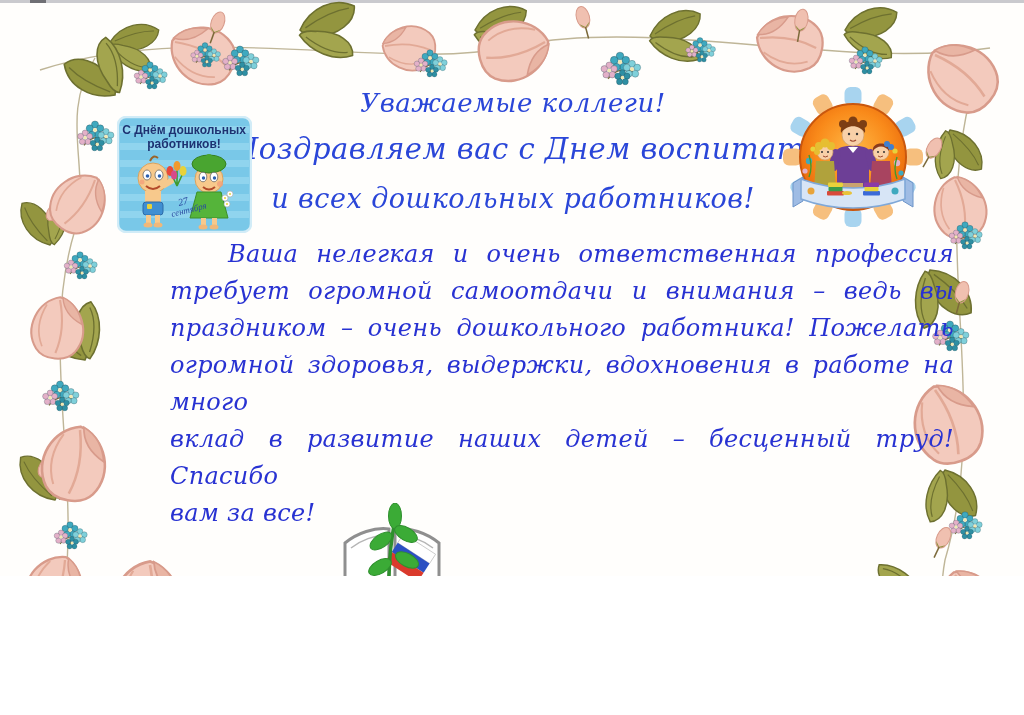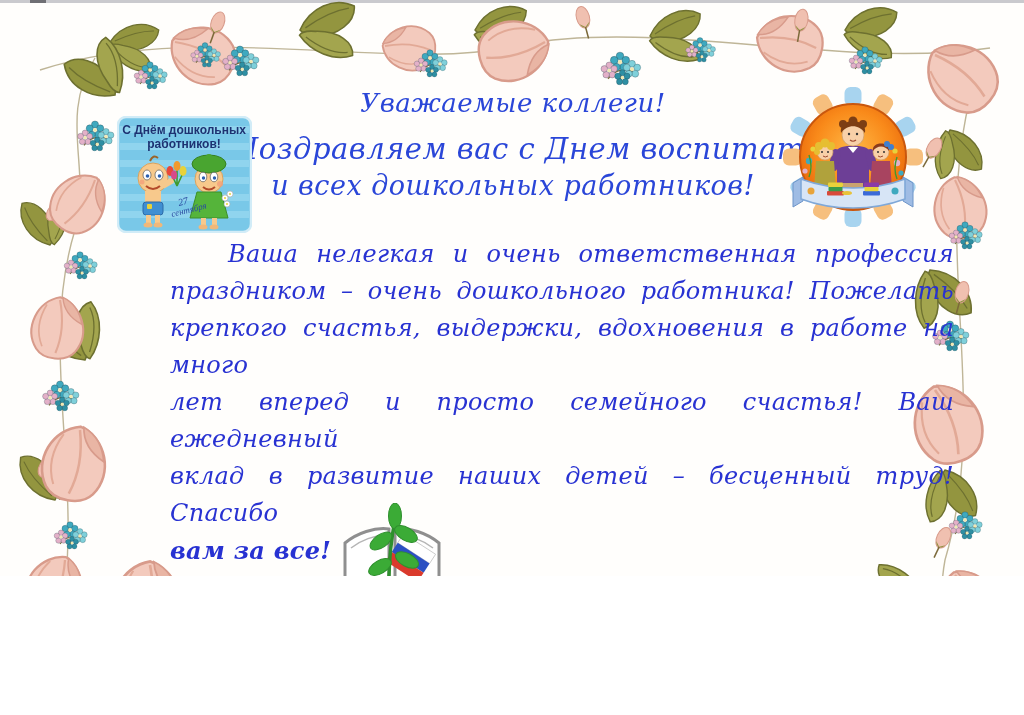--- a/index.html
+++ b/index.html
@@ -12,30 +12,30 @@
   svg{display:block;}
   #floral-frame{position:absolute;top:0;left:0;}
 
   
   #header{
     position:absolute;left:233px;top:88px;width:560px;text-align:center;
     color:#2a46d8;font-style:italic;letter-spacing:.5px;
   }
   #header .h1{font-size:26px;}
   #header .h2{font-size:29px;margin-top:14px;white-space:nowrap;}
-  #header .h3{font-size:27px;margin-top:4px;}
+  #header .h3{font-size:27px;margin-top:17px;}
 
   
   #body-text{
     position:absolute;left:122px;top:236px;width:784px;
     color:#2832d2;font-style:italic;font-size:24px;line-height:37px;letter-spacing:.3px;margin-left:48px;
   }
   .body-line{text-align:justify;text-align-last:justify;}
   .body-line.first{text-indent:58px;}
-  .body-line.last{text-align-last:left;font-weight:bold;}
+  .body-line.last{text-align-last:left;}
 
   
   #signature{
     position:absolute;left:452px;top:546px;width:445px;
     font-family:"Liberation Serif","DejaVu Serif",serif;font-style:italic;
     color:#323e6a;font-size:15.5px;line-height:21.5px;
   }
 
   .img-abs{position:absolute;}
 </style>
@@ -355,23 +355,23 @@
         <rect x="0" y="8" width="17" height="4.5" rx="1" fill="#3a6ad8"></rect>
           <rect x="1.5" y="3.8" width="14" height="4.5" rx="1" fill="#e8d23a"></rect>
         <rect x="1" y="-0.5" width="15" height="4.5" rx="1" fill="#8a3aa8"></rect>
       </g>
       <ellipse cx="-6" cy="36" rx="5" ry="2" fill="#e8c23a"></ellipse>
     </g>
   </svg>
 
   <div id="body-text">
     <div class="body-line first">Ваша нелегкая и очень ответственная профессия</div>
+    <div class="body-line">требует огромной самоотдачи и внимания – ведь вы</div>
     <div class="body-line">праздником – очень дошкольного работника! Пожелать</div>
-    <div class="body-line">крепкого счастья, выдержки, вдохновения в работе на много</div>
-    <div class="body-line">лет вперед и просто семейного счастья! Ваш ежедневный</div>
+    <div class="body-line">огромной здоровья, выдержки, вдохновения в работе на много</div>
     <div class="body-line">вклад в развитие наших детей – бесценный труд! Спасибо</div>
     <div class="body-line last">вам за все!</div>
   </div>
 
   <svg class="img-abs" style="left:337px;top:503px" width="110" height="128" viewBox="0 0 110 128">
     <g>
       <path d="M8,40 C20,30 38,24 52,26 L52,92 C38,90 22,96 8,104 Z" fill="#fff" stroke="#8f8f8f" stroke-width="3"></path>
       <path d="M102,40 C90,30 72,24 58,26 L58,92 C72,90 88,96 102,104 Z" fill="#fff" stroke="#8f8f8f" stroke-width="3"></path>
       <path d="M14,45 C24,37 38,32 48,33" stroke="#b5b5b5" stroke-width="1.5" fill="none"></path>
       <path d="M96,45 C86,37 72,32 62,33" stroke="#b5b5b5" stroke-width="1.5" fill="none"></path>

